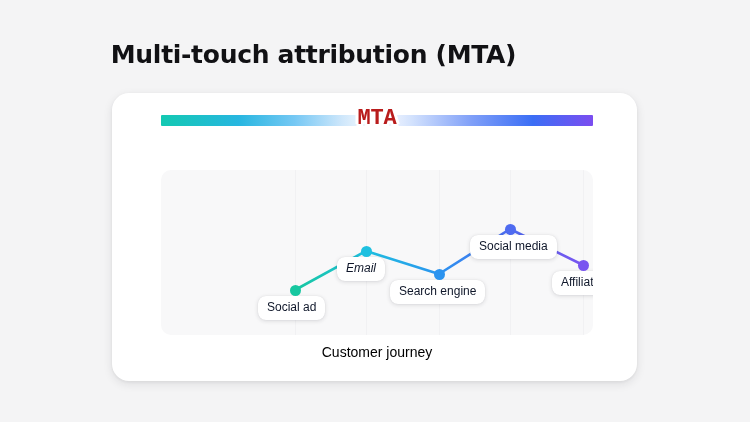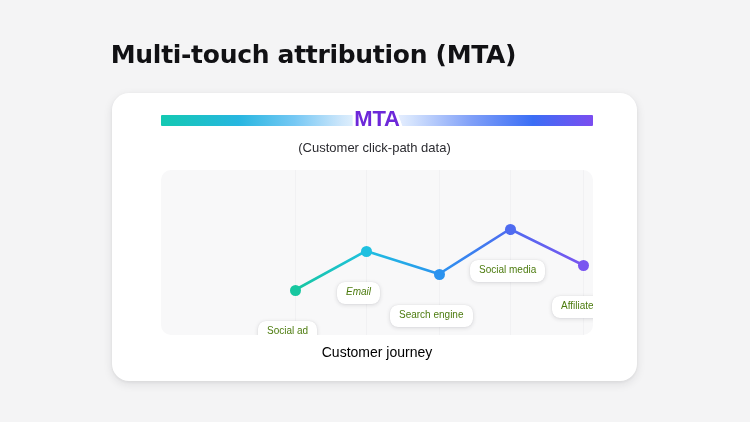--- a/index.html
+++ b/index.html
@@ -68,23 +68,23 @@
         #7b4df0 100%);
   }
   #chart-title {
     position: absolute;
     left: 0;
     top: -9px;
     width: 100%;
     text-align: center;
     font-size: 22px;
     font-weight: bold;
-    color: #6d28d9;
+    color: #b91c1c;
     letter-spacing: -0.2px;
-    font-family: Liberation Sans, sans-serif;
+    font-family: Liberation Mono, monospace;
     text-shadow:
        2px 0 0 #fff, -2px 0 0 #fff, 0 2px 0 #fff, 0 -2px 0 #fff,
        2px 2px 0 #fff, -2px 2px 0 #fff, 2px -2px 0 #fff, -2px -2px 0 #fff,
        3px 0 0 #fff, -3px 0 0 #fff;
   }
   #chart-subtitle {
     position: absolute;
     left: 0;
     top: 47px;
     width: 525px;
@@ -142,47 +142,45 @@
     height: 165px;
     overflow: visible;
   }
 
   
   .node-chip {
     position: absolute;
     background: #ffffff;
     border-radius: 8px;
     box-shadow: 0 1px 4px rgba(35,35,50,0.15), 0 0 1px rgba(35,35,50,0.12);
-    font-size: 10px;
-    color: #4d7c0f;
+    font-size: 12px;
+    color: #0f172a;
     padding: 5px 9px 6px 9px;
     white-space: nowrap;
     line-height: 1.05;
-    margin-top: 25px;
   }
   .node-dot {
     position: absolute;
     width: 11px;
     height: 11px;
     border-radius: 50%;
   }
 </style>
 </head>
 <body>
 
 <div id="page-title">Multi-touch attribution (MTA)</div>
 
 <div id="card">
 
   <div id="chart-header">
     <div id="gradient-bar"></div>
     <div id="chart-title">MTA</div>
   </div>
 
-  <div id="chart-subtitle">(Customer click-path data)</div>
 
   <div id="y-axis-label">Channel interaction</div>
 
   <div id="plot-area">
     <div id="gridlines">
         <div class="gridline" style="left: 134px;"></div>
         <div class="gridline" style="left: 205px;"></div>
         <div class="gridline" style="left: 278px;"></div>
         <div class="gridline" style="left: 349px;"></div>
         <div class="gridline" style="left: 422px;"></div>

